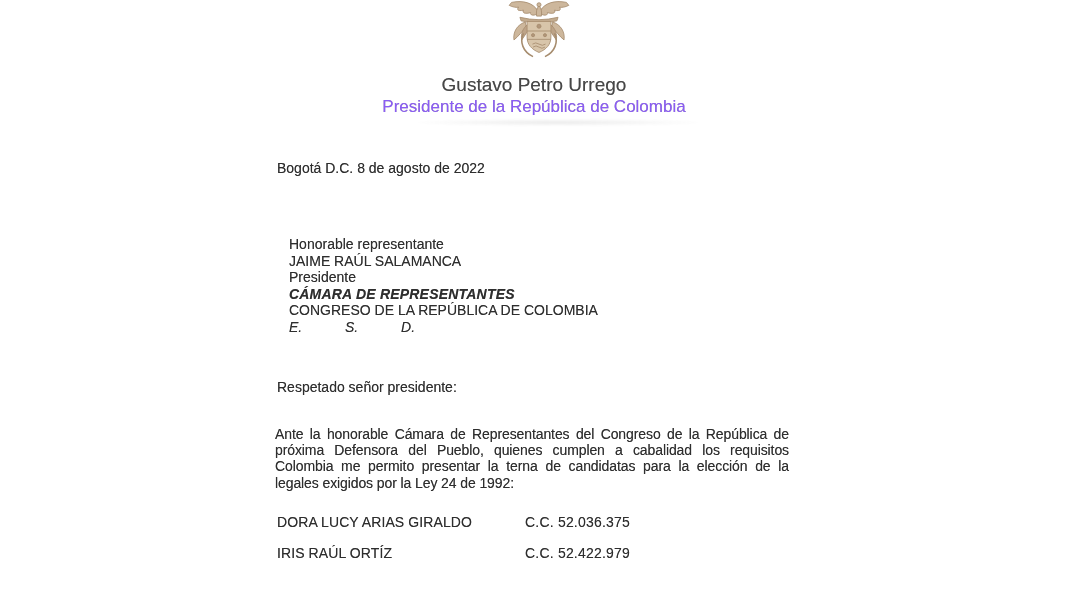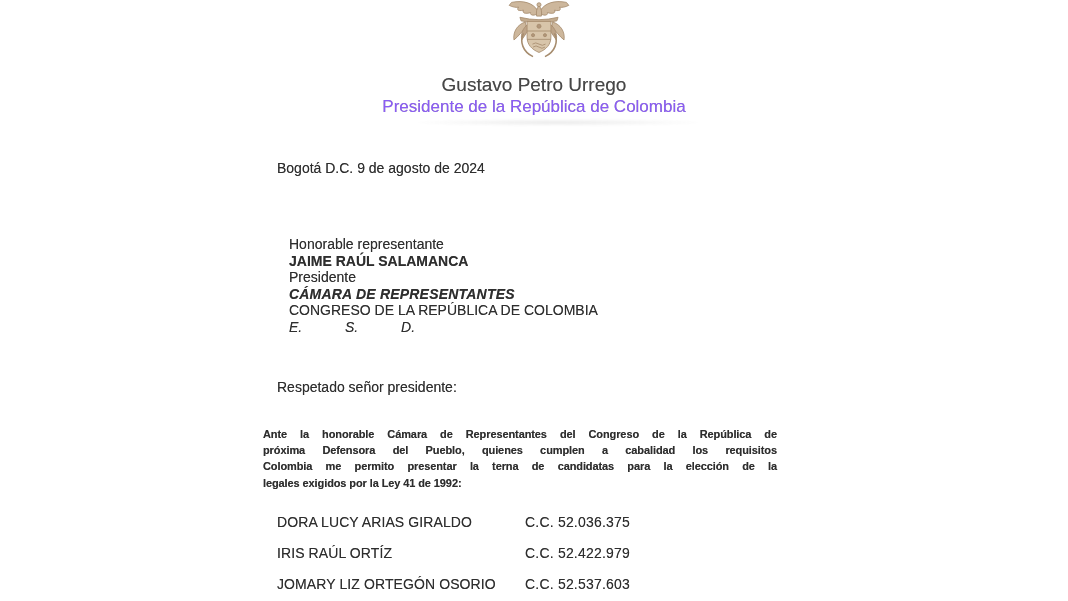--- a/index.html
+++ b/index.html
@@ -65,39 +65,38 @@
     font-size: 14px;
     line-height: 17px;
   }
   .recipient {
     position: absolute;
     left: 289px;
     top: 236px;
     font-size: 14px;
     line-height: 16.5px;
   }
-  .recipient .bold { font-weight: 700; }
+  .recipient .bold { font-weight: 400; }
   .recipient .italic { font-style: italic; letter-spacing: 0.2px; font-weight: bold; }
   .recipient .esd { white-space: pre; font-style: italic; }
   .salutation {
     position: absolute;
     left: 277px;
     top: 379px;
     font-size: 14px;
     line-height: 17px;
   }
   .body-para {
     position: absolute;
-    left: 263px;
+    left: 275px;
     top: 426px;
     width: 514px;
-    font-size: 11px;
+    font-size: 14px;
     line-height: 16.2px;
     letter-spacing: -0.1px;
-    font-weight: bold;
   }
   .body-para .jline {
     text-align: justify;
     text-align-last: justify;
   }
   .candidate-list {
     position: absolute;
     left: 277px;
     top: 514px;
     font-size: 14px;
@@ -150,48 +149,44 @@
 
       <path d="M34 56 C27 70 33 87 50 95" fill="none" stroke-width="2.6"></path>
       <path d="M86 56 C93 70 87 87 70 95" fill="none" stroke-width="2.6"></path>
     </g>
   </svg>
 
   <div class="hdr-name">Gustavo Petro Urrego</div>
   <div class="hdr-title">Presidente de la República de Colombia</div>
   <div class="scan-smudge"></div>
 
-  <div class="date-line scan-text">Bogotá D.C. 9 de agosto de 2024</div>
+  <div class="date-line scan-text">Bogotá D.C. 8 de agosto de 2022</div>
 
   <div class="recipient scan-text">
     <div>Honorable representante</div>
     <div class="bold">JAIME RAÚL SALAMANCA</div>
     <div>Presidente</div>
     <div class="italic">CÁMARA DE REPRESENTANTES</div>
     <div>CONGRESO DE LA REPÚBLICA DE COLOMBIA</div>
     <div class="esd">E.           S.           D.</div>
   </div>
 
   <div class="salutation scan-text">Respetado señor presidente:</div>
 
   <div class="body-para scan-text">
     <div class="jline">Ante la honorable Cámara de Representantes del Congreso de la República de</div>
     <div class="jline">próxima Defensora del Pueblo, quienes cumplen a cabalidad los requisitos</div>
     <div class="jline">Colombia me permito presentar la terna de candidatas para la elección de la</div>
-    <div>legales exigidos por la Ley 41 de 1992:</div>
+    <div>legales exigidos por la Ley 24 de 1992:</div>
   </div>
 
   <div class="candidate-list scan-text">
     <div class="candidate-row">
       <span class="candidate-name">DORA LUCY ARIAS GIRALDO</span>
       <span class="candidate-id">C.C. 52.036.375</span>
     </div>
     <div class="candidate-row">
       <span class="candidate-name">IRIS RAÚL ORTÍZ</span>
       <span class="candidate-id">C.C. 52.422.979</span>
     </div>
-    <div class="candidate-row">
-      <span class="candidate-name">JOMARY LIZ ORTEGÓN OSORIO</span>
-      <span class="candidate-id">C.C. 52.537.603</span>
-    </div>
   </div>
 
 </div>
 
 </body></html>

